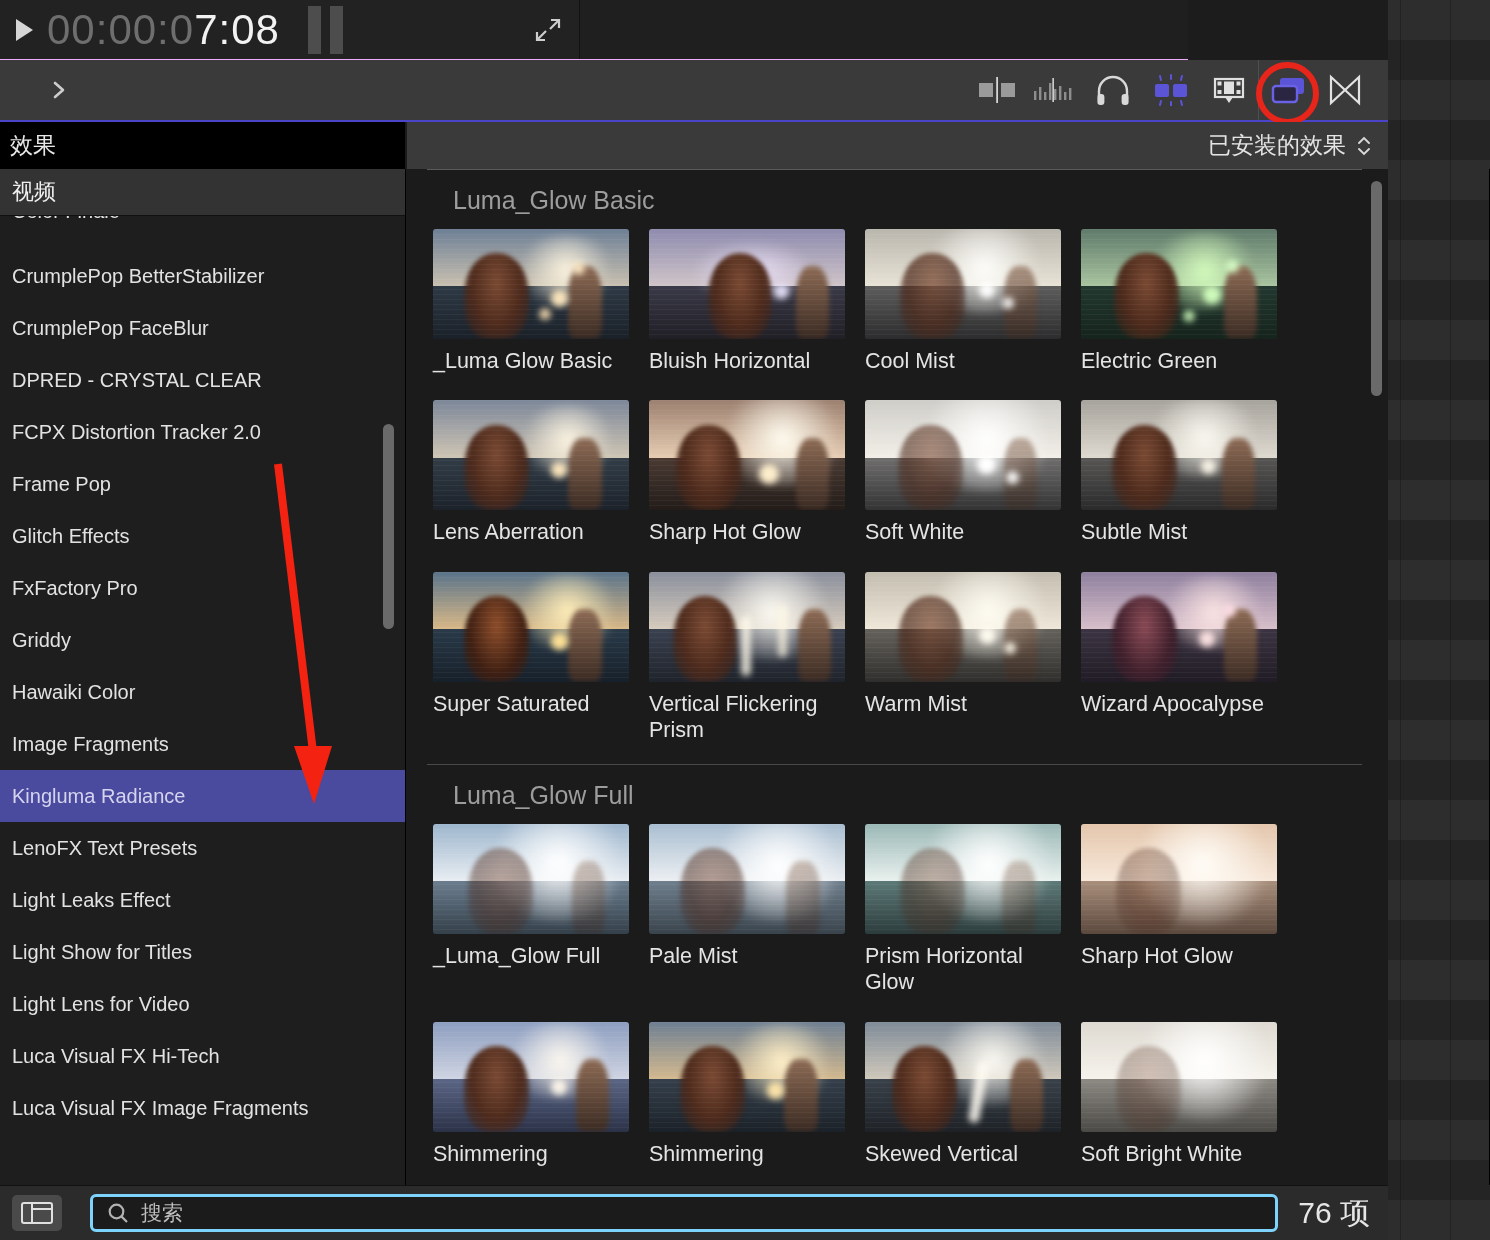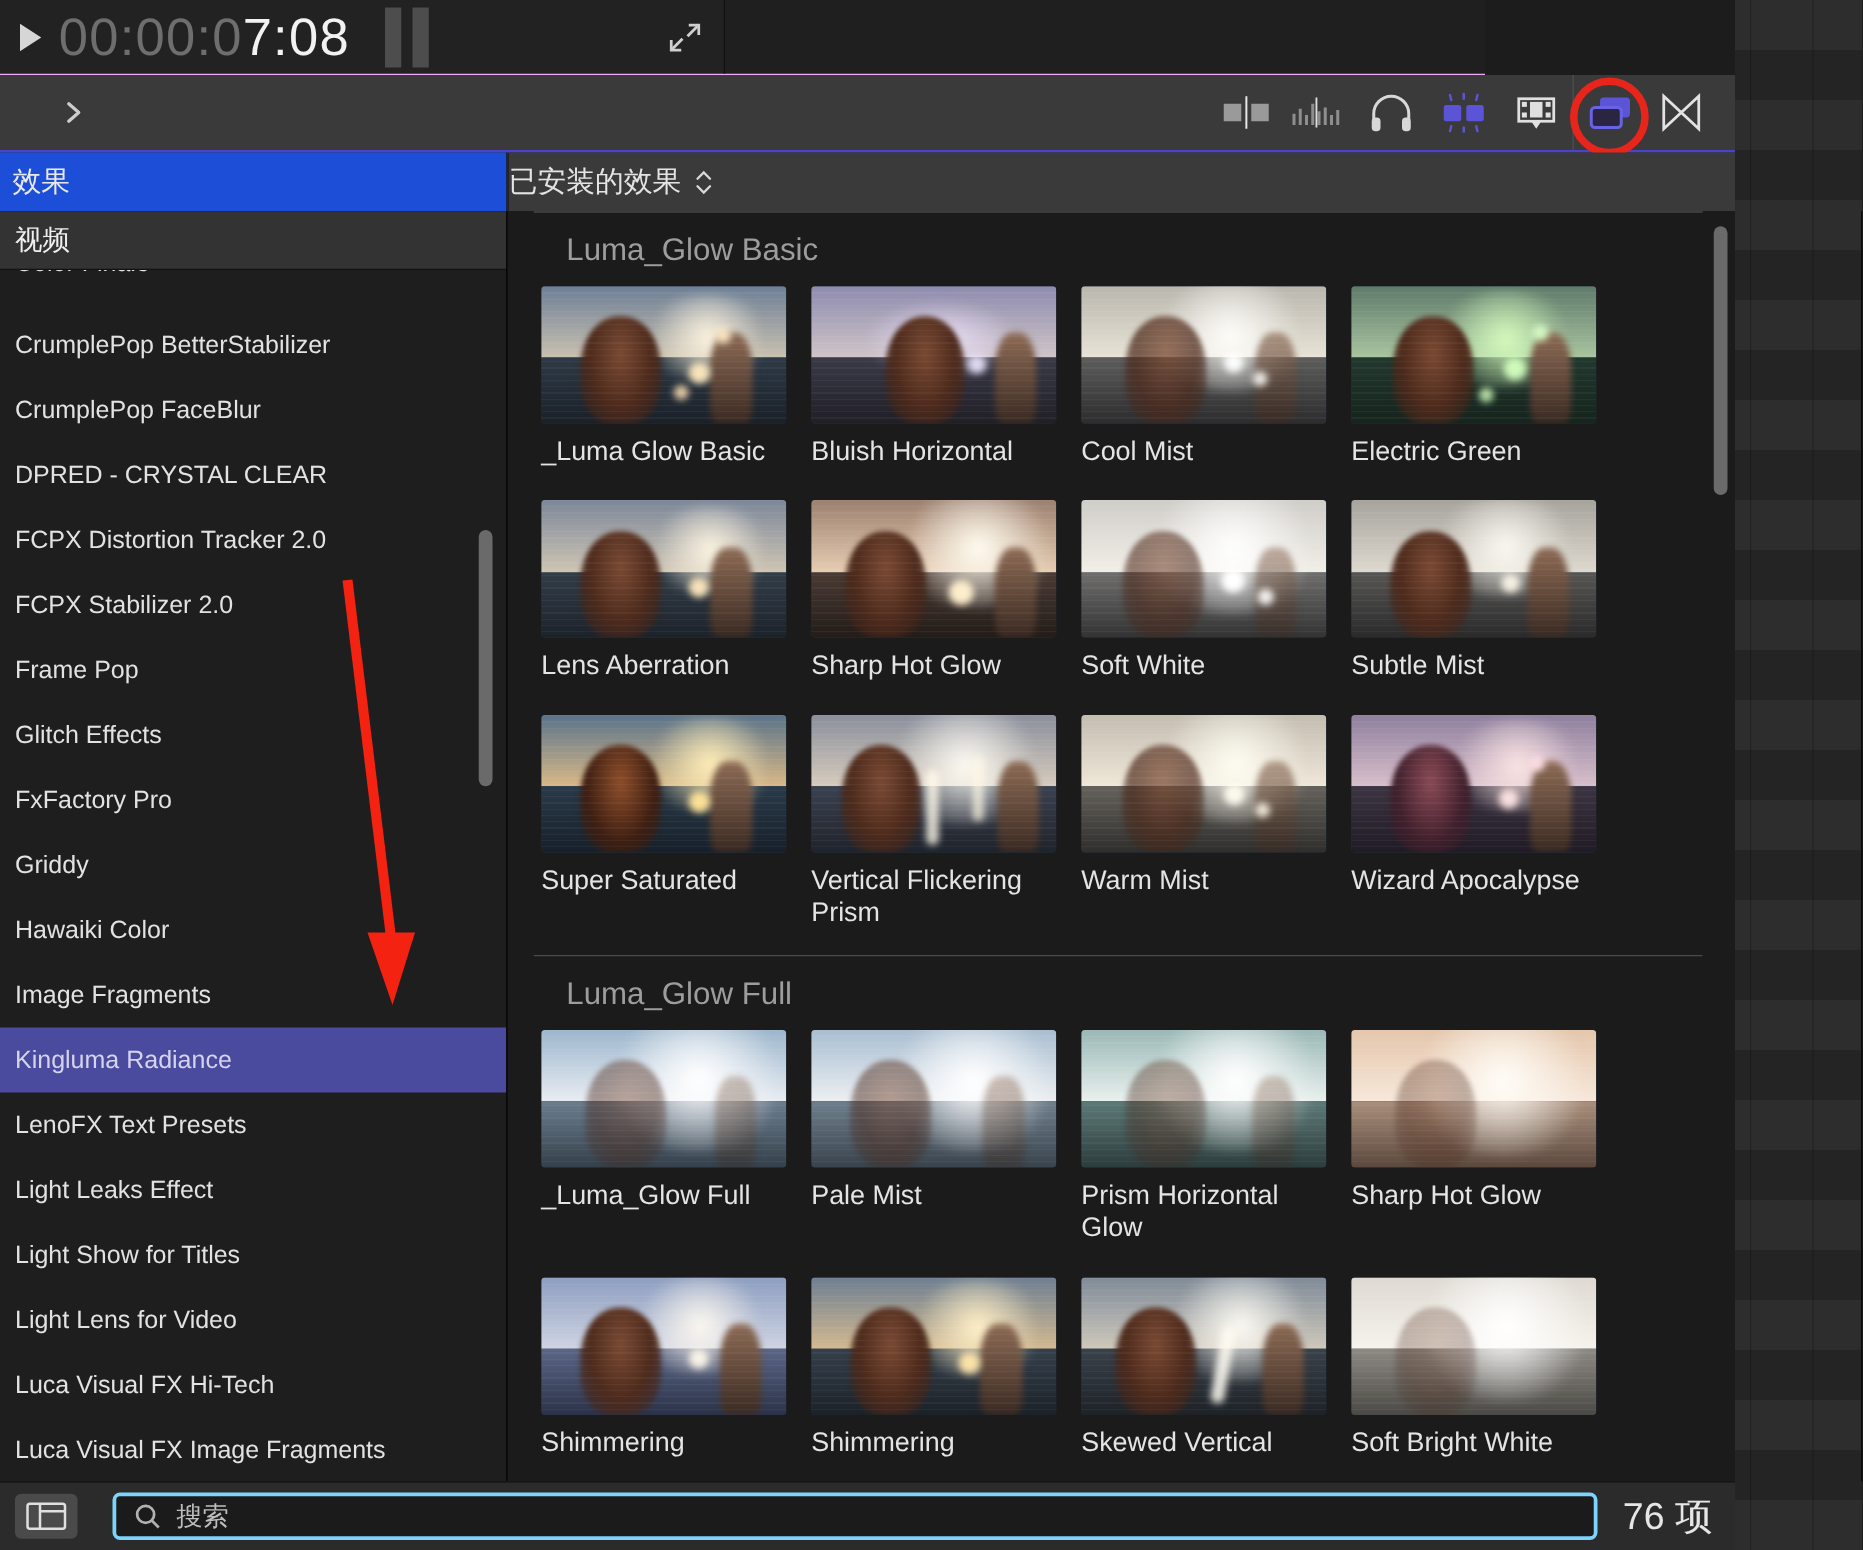--- a/index.html
+++ b/index.html
@@ -79,28 +79,28 @@
   .annot-circle {
     position:absolute; left:-3px; top:2px; width:63px; height:63px;
     border:6px solid #e8251b; border-radius:50%;
     pointer-events:none;
   }
 
   
   #panel-head { position:absolute; left:0; top:122px; width:1388px; height:47px; }
   #panel-head .left {
     position:absolute; left:0; top:0; width:406px; height:47px;
-    background:#1d4ed8; border-right:1px solid #1b1b1b;
+    background:#000000; border-right:1px solid #1b1b1b;
     display:flex; align-items:center;
   }
   #panel-head .left .title { margin-left:10px; font-size:23px; color:#e9e9e9; }
   #panel-head .right {
     position:absolute; left:407px; top:0; right:0; height:47px;
     background:#3a3a3a;
-    display:flex; align-items:center; 
+    display:flex; align-items:center; justify-content:flex-end;
     padding-right:16px;
   }
   #panel-head .right .installed { font-size:23px; color:#e4e4e4; }
   #stepper { margin-left:10px; display:flex; flex-direction:column; gap:2px; color:#d8d8d8; }
 
   
   #sidebar {
     position:absolute; left:0; top:169px; width:406px; bottom:55px;
     background:#1e1e1e; border-right:1px solid #000; overflow:hidden;
   }
@@ -315,21 +315,20 @@
   <div id="sidebar">
     <div class="cat">视频</div>
 
     <div class="side-item clipped-top">
         <span>Color Finale</span>
       </div>
     <div class="side-item">CrumplePop BetterStabilizer</div>
     <div class="side-item">CrumplePop FaceBlur</div>
     <div class="side-item">DPRED - CRYSTAL CLEAR</div>
     <div class="side-item">FCPX Distortion Tracker 2.0</div>
-    <div class="side-item">FCPX Stabilizer 2.0</div>
     <div class="side-item">Frame Pop</div>
     <div class="side-item">Glitch Effects</div>
     <div class="side-item">FxFactory Pro</div>
     <div class="side-item">Griddy</div>
     <div class="side-item">Hawaiki Color</div>
     <div class="side-item">Image Fragments</div>
     <div class="side-item selected">Kingluma Radiance</div>
     <div class="side-item">LenoFX Text Presets</div>
     <div class="side-item">Light Leaks Effect</div>
     <div class="side-item">Light Show for Titles</div>

